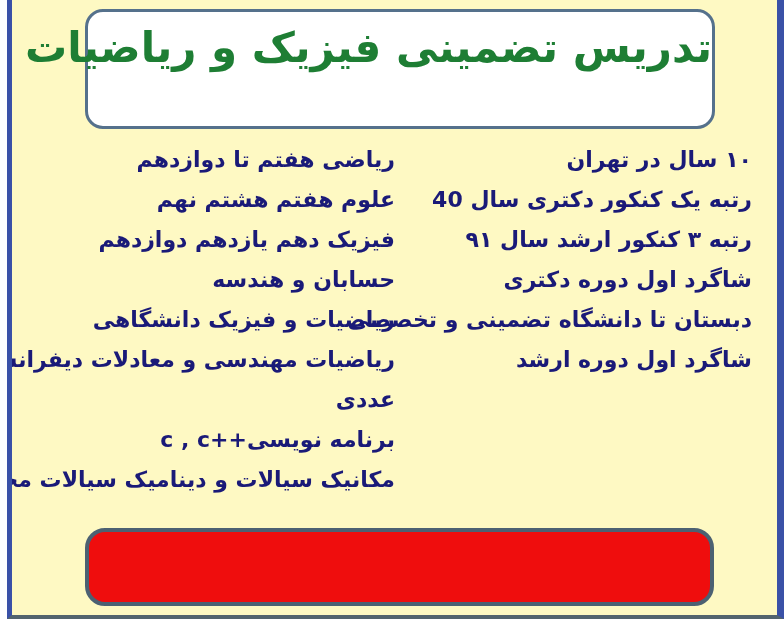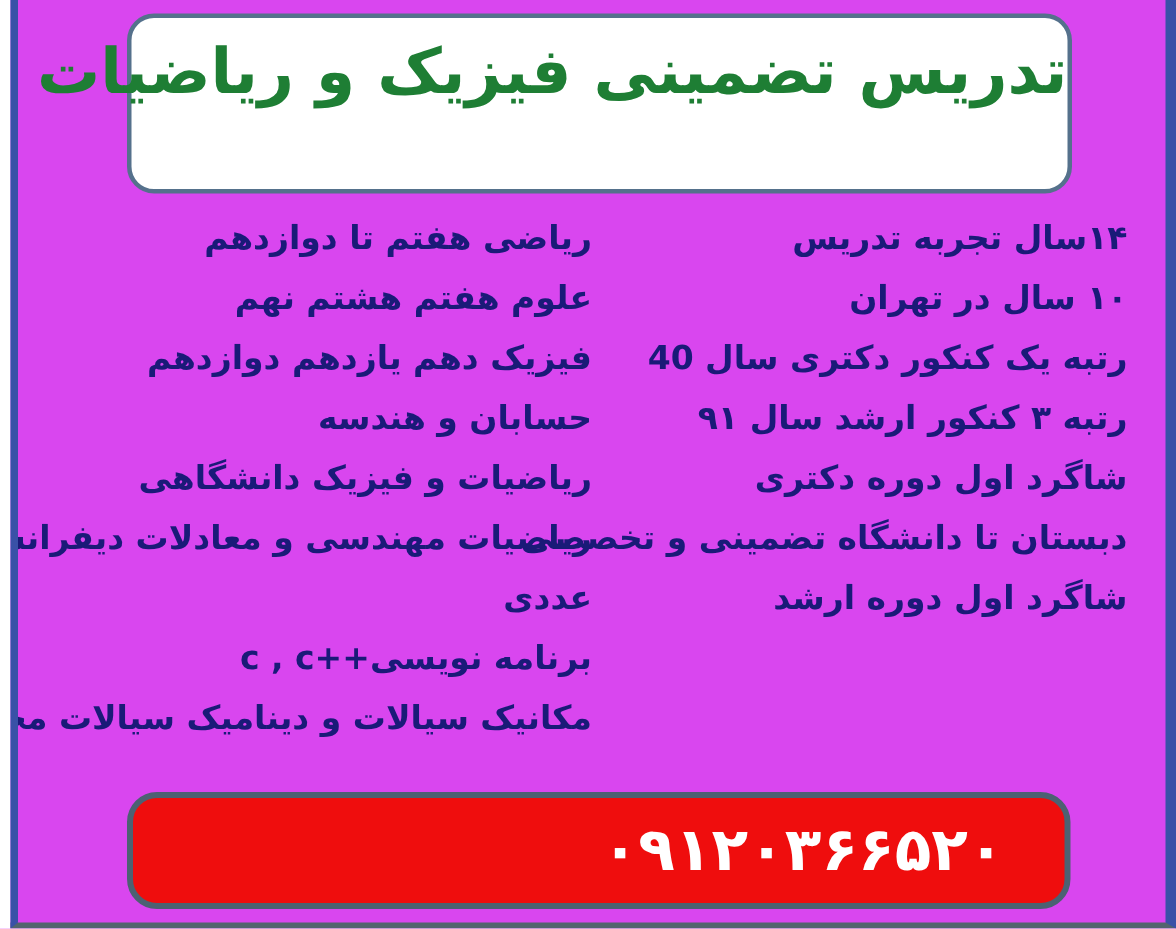--- a/index.html
+++ b/index.html
@@ -6,21 +6,21 @@
     margin: 0;
     padding: 0;
     background: #ffffff;
     font-family: "DejaVu Sans", sans-serif;
   }
   .page {
     position: relative;
     box-sizing: border-box;
     width: 777px;
     height: 619px;
-    background: #d946ef;
+    background: #fef9c3;
     border-left: 5px solid #3A51A7;
     border-right: 7px solid #3A51A7;
     border-bottom: 4px solid #52646E;
     overflow: hidden;
     direction: rtl;
   }
   .title-box {
     position: absolute;
     left: 73px;
     top: 9px;
@@ -88,21 +88,20 @@
 </head>
 <body>
 
 <div class="page">
 
   <div class="title-box">
     <div class="title">تدریس تضمینی فیزیک و ریاضیات</div>
   </div>
 
   <div class="col col-experience">
-    <div class="row">۱۴سال تجربه تدریس</div>
     <div class="row">۱۰ سال در تهران</div>
     <div class="row">رتبه یک کنکور دکتری سال 40</div>
     <div class="row">رتبه ۳ کنکور ارشد سال ۹۱</div>
     <div class="row">شاگرد اول دوره دکتری</div>
     <div class="row">دبستان تا دانشگاه تضمینی و تخصصی</div>
     <div class="row">شاگرد اول دوره ارشد</div>
   </div>
 
   <div class="col col-subjects">
     <div class="row">ریاضی هفتم تا دوازدهم</div>
@@ -110,16 +109,15 @@
     <div class="row">فیزیک دهم یازدهم دوازدهم</div>
     <div class="row">حسابان و هندسه</div>
     <div class="row">ریاضیات و فیزیک دانشگاهی</div>
     <div class="row">ریاضیات مهندسی و معادلات دیفرانسیل و محاسبات</div>
     <div class="row">عددی</div>
     <div class="row">برنامه نویسی++c , c</div>
     <div class="row">مکانیک سیالات و دینامیک سیالات محاسباتی</div>
   </div>
 
   <div class="phone-box">
-    <div class="phone">۰۹۱۲۰۳۶۶۵۲۰</div>
   </div>
 
 </div>
 
 </body></html>

